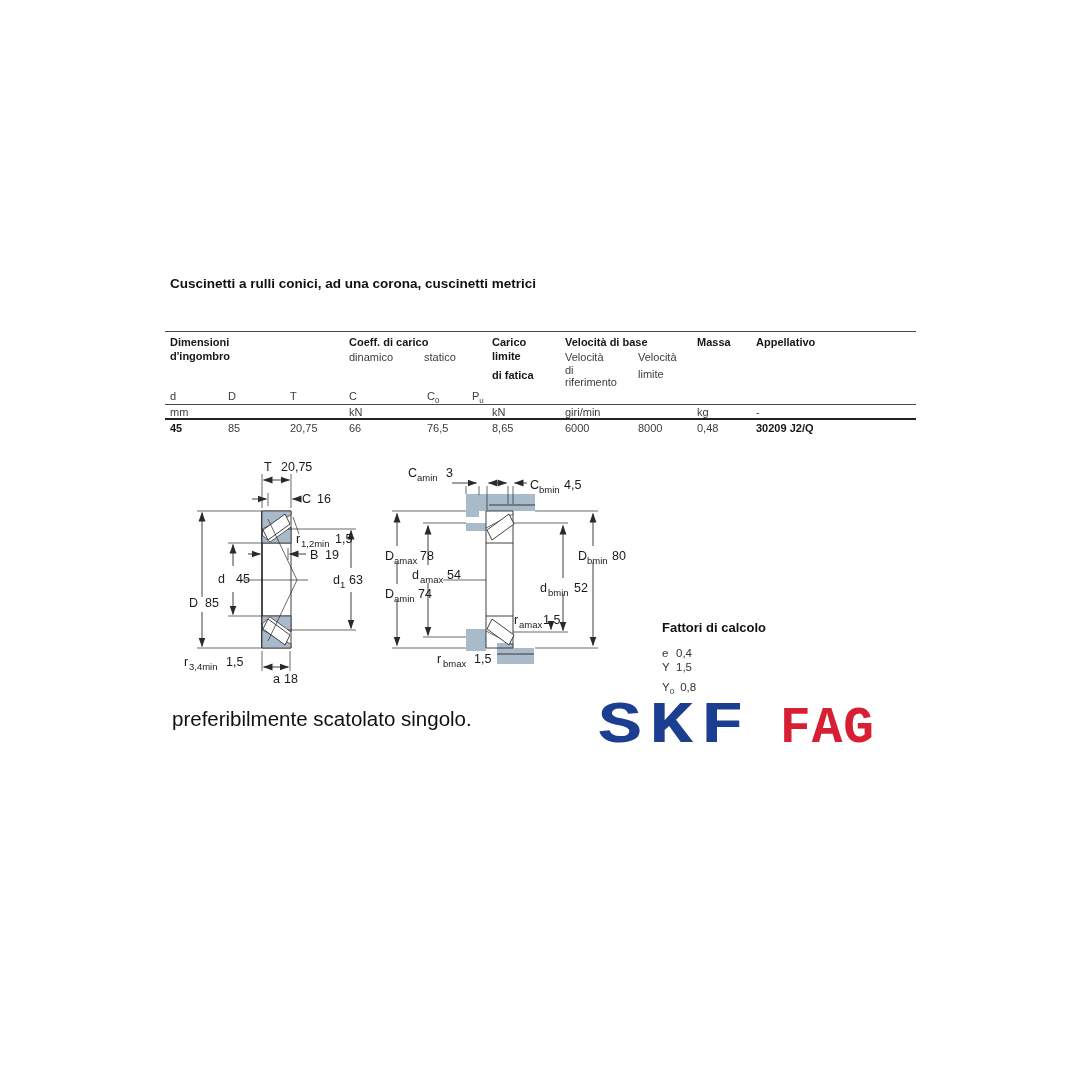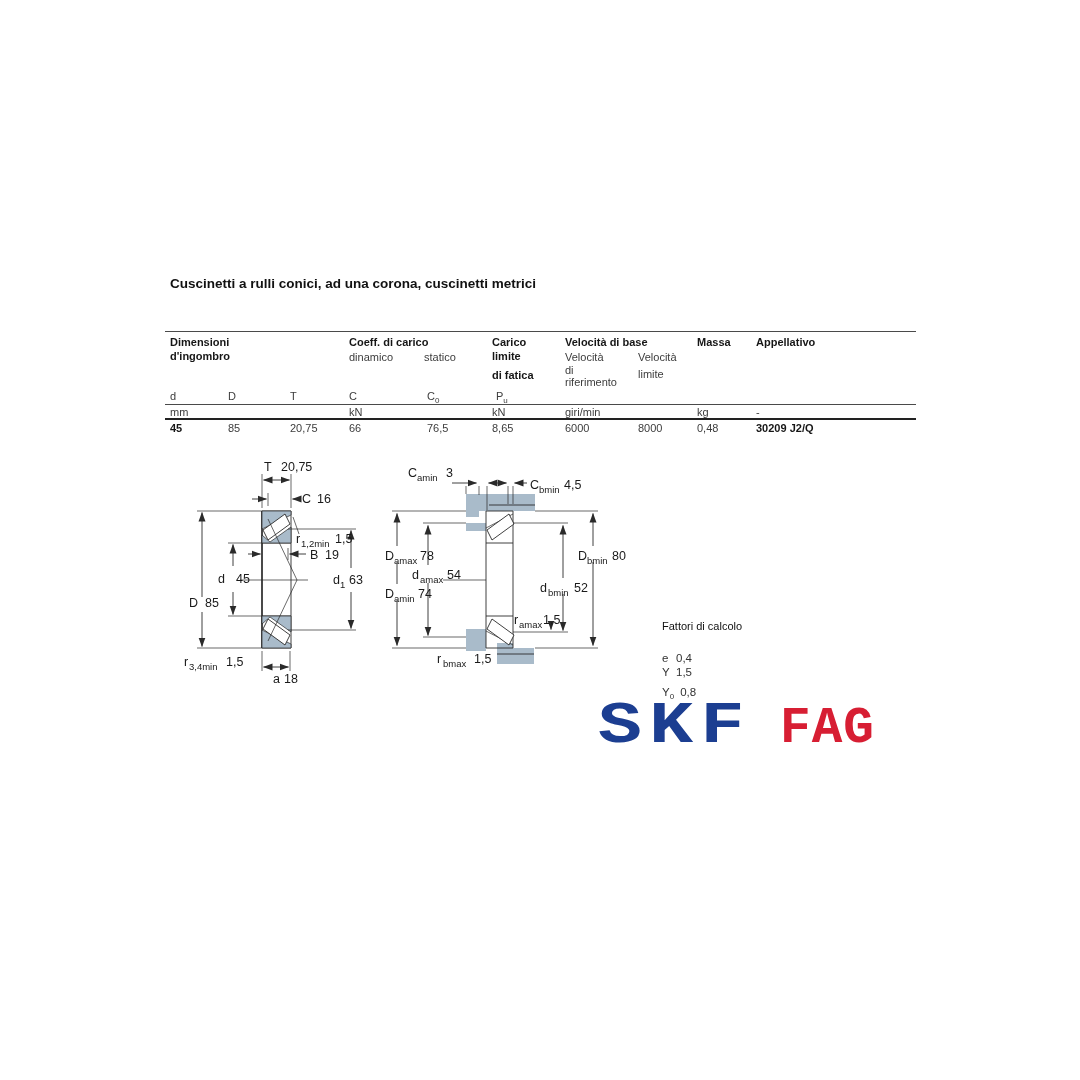--- a/index.html
+++ b/index.html
@@ -4,21 +4,21 @@
 <style>
   html,body{margin:0;padding:0;}
   body{width:1080px;height:1080px;background:#ffffff;position:relative;
        font-family:"Liberation Sans", sans-serif;color:#222;overflow:hidden;}
   .abs{position:absolute;white-space:nowrap;}
   .title{font-size:13.5px;font-weight:bold;color:#111;}
   .rule{position:absolute;background:#4a4a4a;}
   .cell{position:absolute;font-size:11px;color:#3c3c3c;white-space:nowrap;}
   .b{font-weight:bold;color:#161616;}
   .tsub{font-size:8px;vertical-align:-3px;}
-  .fatt-title{font-size:11px;font-weight:normal;color:#111;}
+  .fatt-title{font-size:13px;font-weight:bold;color:#111;}
   .fatt-row{font-size:11.5px;color:#333;}
   .fatt-sym{display:inline-block;min-width:14px;}
   .note{font-size:20.5px;line-height:28px;color:#111;}
   .logo-wrap{display:flex;align-items:baseline;gap:14px;}
   .skf{font-size:60px;font-weight:bold;color:#1c3e91;letter-spacing:6px;
        display:inline-block;transform:scaleX(1.22);transform-origin:left bottom;line-height:1;}
   .fag{font-size:51px;font-weight:bold;color:#d71e33;letter-spacing:1px;
        display:inline-block;line-height:1;margin-left:42px;}
   svg text{font-family:"Liberation Sans", sans-serif;font-size:12.5px;fill:#1a1a1a;}
   svg text.sub{font-size:9.5px;}
@@ -51,21 +51,21 @@
   <div class="cell" style="left:638px;top:351px;">Velocità</div>
   <div class="cell" style="left:638px;top:368px;">limite</div>
   <div class="cell b" style="left:697px;top:336px;">Massa</div>
   <div class="cell b" style="left:756px;top:336px;">Appellativo</div>
 
   <div class="cell" style="left:170px;top:390px;">d</div>
   <div class="cell" style="left:228px;top:390px;">D</div>
   <div class="cell" style="left:290px;top:390px;">T</div>
   <div class="cell" style="left:349px;top:390px;">C</div>
   <div class="cell" style="left:427px;top:390px;"><span>C</span><span class="tsub">0</span></div>
-  <div class="cell" style="left:496px;top:390px;"><span>P</span><span class="tsub">u</span></div>
+  <div class="cell" style="left:472px;top:390px;"><span>P</span><span class="tsub">u</span></div>
 
   <div class="cell" style="left:170px;top:406px;">mm</div>
   <div class="cell" style="left:349px;top:406px;">kN</div>
   <div class="cell" style="left:492px;top:406px;">kN</div>
   <div class="cell" style="left:565px;top:406px;">giri/min</div>
   <div class="cell" style="left:697px;top:406px;">kg</div>
   <div class="cell" style="left:756px;top:406px;">-</div>
 
   <div class="cell b" style="left:170px;top:422px;">45</div>
   <div class="cell" style="left:228px;top:422px;">85</div>
@@ -247,26 +247,27 @@
       <text x="519" y="628" class="sub">amax</text>
       <text x="543" y="624">1,5</text>
       <text x="437" y="663">r</text>
       <text x="443" y="667" class="sub">bmax</text>
       <text x="474" y="663">1,5</text>
     </g>
   </svg>
 
   <div class="abs" style="left:662px;top:620px;">
     <div class="fatt-title">Fattori di calcolo</div>
-    <div class="fatt-row" style="margin-top:20px;"><span class="fatt-sym">e</span><span>0,4</span></div>
+    <div class="fatt-row" style="margin-top:12px;"><span class="fatt-sym">e</span><span>0,4</span></div>
     <div class="fatt-row" style="margin-top:2px;"><span class="fatt-sym">Y</span><span>1,5</span></div>
     <div class="fatt-row" style="margin-top:8px;"><span>Y</span><span class="tsub">0</span><span style="margin-left:6px;">0,8</span></div>
   </div>
 
   <div class="abs note" style="left:172px;top:705px;">
+    <div>preferibilmente scatolato singolo.</div>
   </div>
 
   <div class="abs logo-wrap" style="left:598px;top:696px;font-family:Liberation Mono, monospace;">
     <span class="skf">SKF</span>
     <span class="fag">FAG</span>
   </div>
 
 </div>
 
 </body></html>

